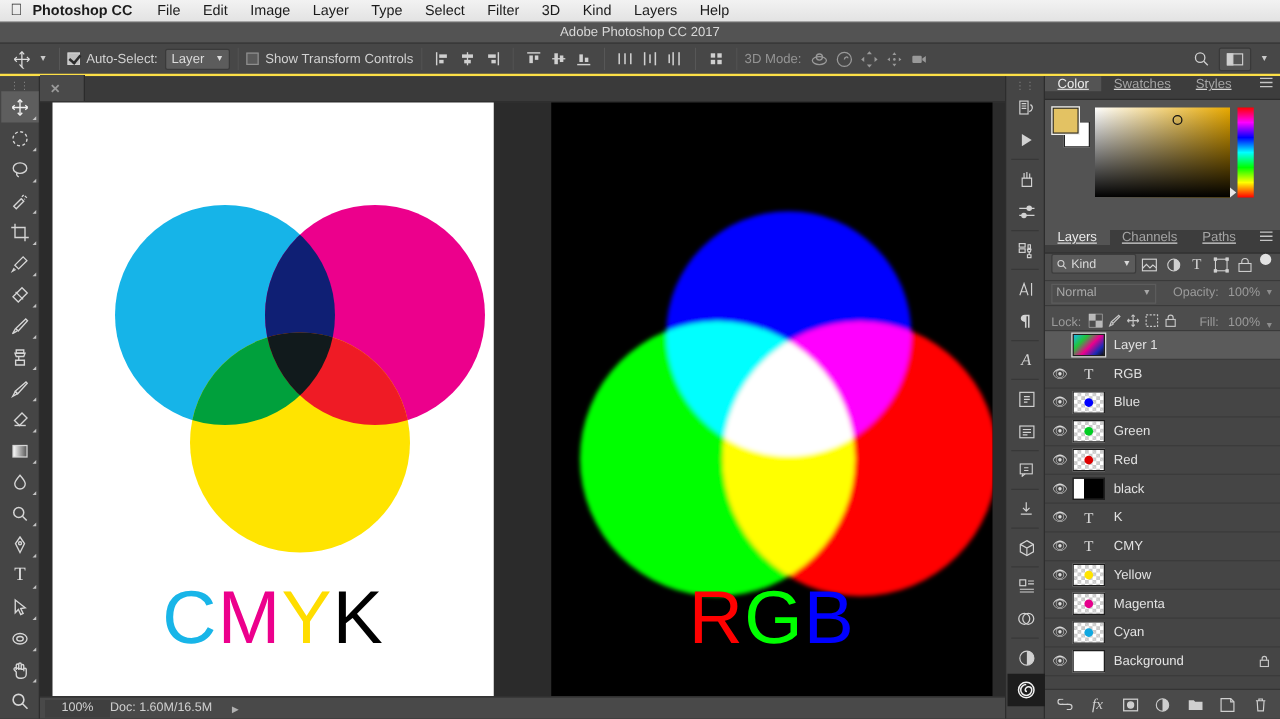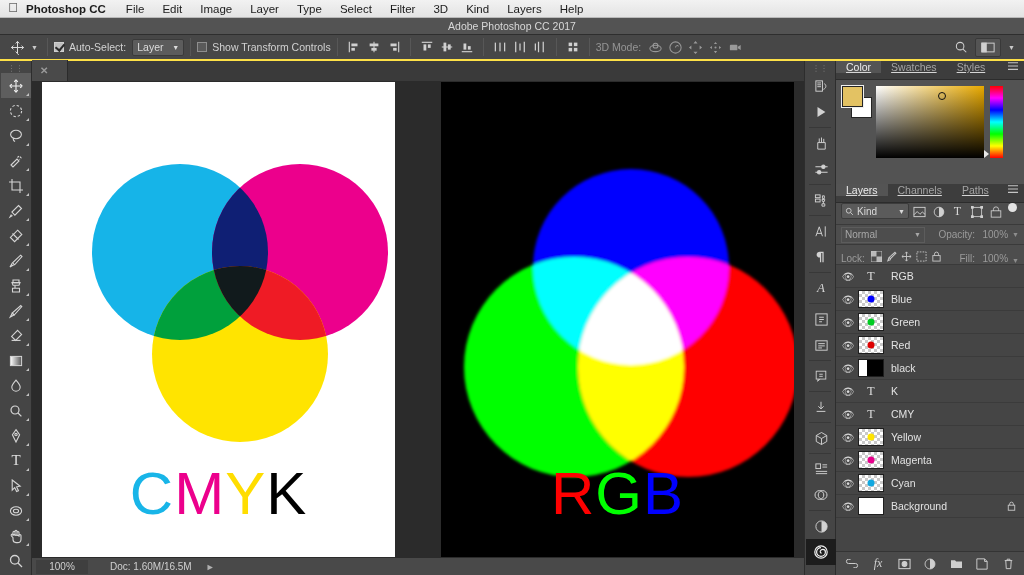--- a/index.html
+++ b/index.html
@@ -84,21 +84,21 @@
   .lbl span{ display:inline-block; }
 
   
   .statusbar{
     position:absolute; left:32px; top:557px; width:772px; height:18px;
     background:#494949; border-top:1px solid #2b2b2b; display:flex; align-items:center;
     font-size:10px; color:#d0d0d0;
   }
   .statusbar .z{ width:52px; text-align:center; background:#3f3f3f; height:14px;
                  display:flex;align-items:center;justify-content:center; margin-left:4px; }
-  .statusbar .doc{ margin-left:22px; }
+  .statusbar .doc{ }
   .statusbar .arr{ margin-left:14px; font-size:9px; color:#b0b0b0;}
 
   
   .tools{
     position:absolute; left:0; top:61px; width:32px; height:514px; background:#454545;
     border-right:1px solid #2d2d2d; padding-top:2px;
   }
   .tgrip{ height:10px; display:flex; align-items:center; justify-content:center; color:#7e7e7e; font-size:8px;}
   .tool{
     width:30px; height:25px; margin:0 1px; display:flex; align-items:center; justify-content:center;
@@ -832,20 +832,25 @@
             <path d="M3.8 5V3.4a2.2 2.2 0 014.4 0V5"></path>
           </svg>
       </span>
       <span class="op-lbl">Fill:</span>
       <span class="op-val">100%</span>
       <span class="op-cv">▼</span>
     </div>
 
     <div class="layerlist">
 
+      <div class="lrow active">
+        <span class="eye"></span>
+        <span class="lthumb sel" style="background:linear-gradient(135deg,#18b5e8 0%,#21c43a 28%,#ec008c 55%,#1b2bb5 80%,#101010 100%)"></span>
+        <span class="lname">Layer 1</span>
+      </div>
 
       <div class="lrow">
         <span class="eye">👁</span>
         <span class="ttype">T</span>
         <span class="lname">RGB</span>
       </div>
 
       <div class="lrow">
         <span class="eye">👁</span>
         <span class="lthumb checker">

